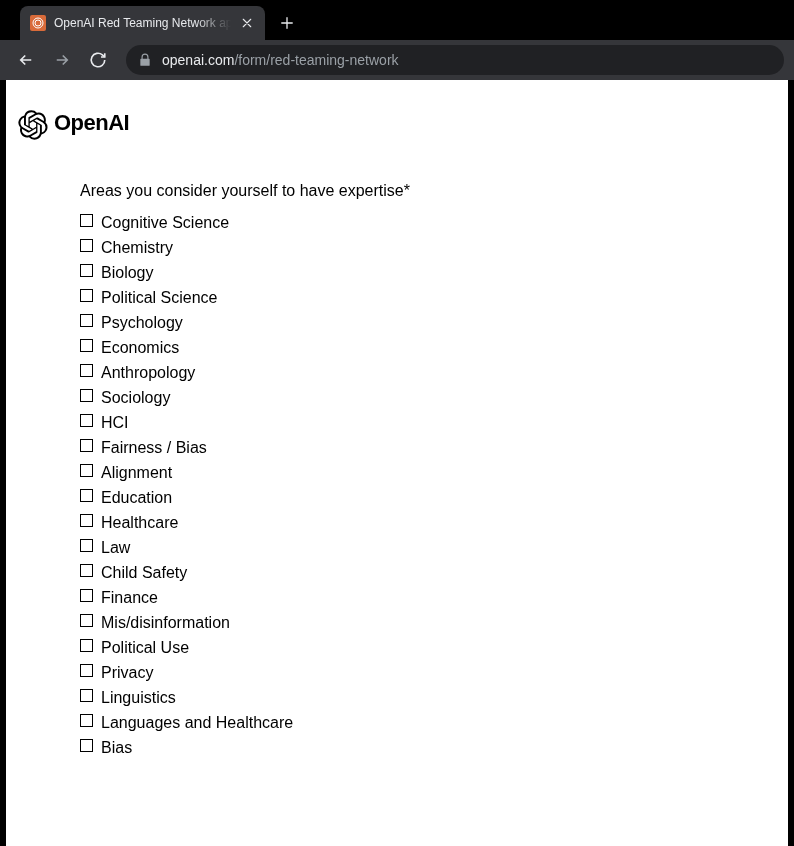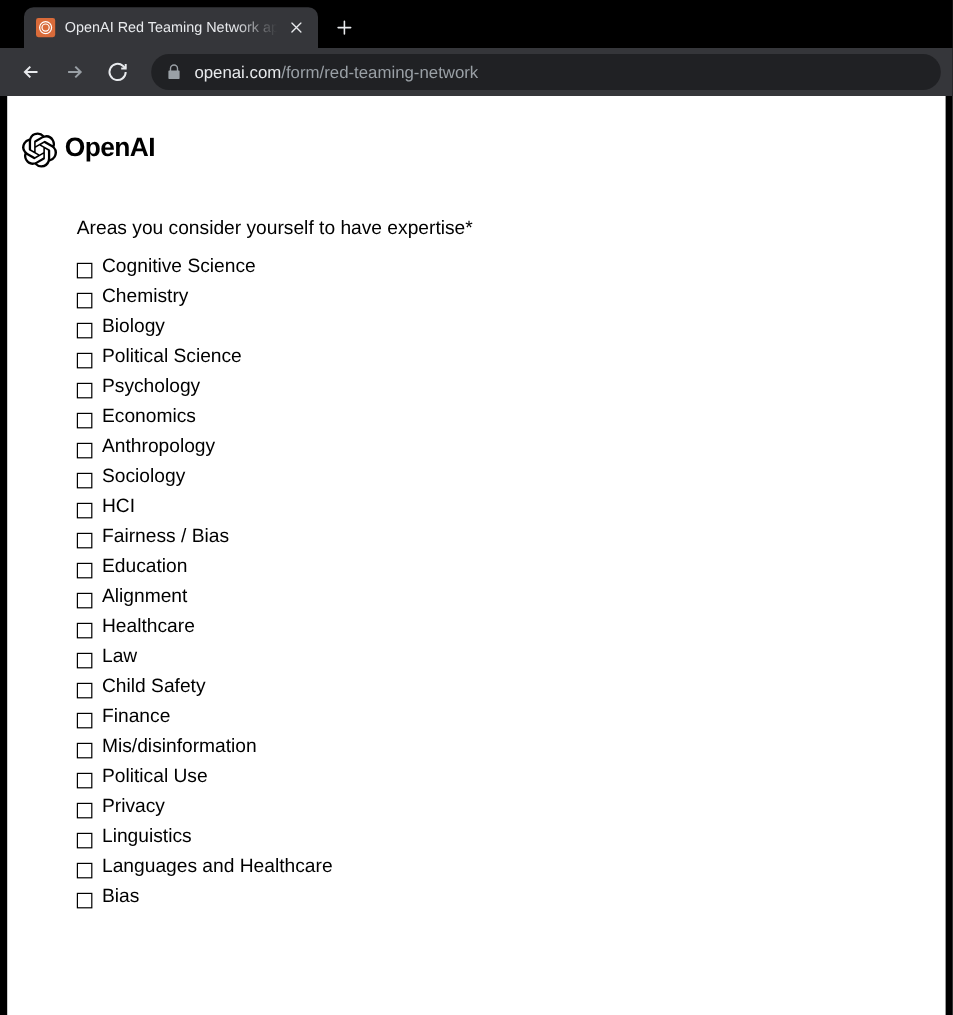--- a/index.html
+++ b/index.html
@@ -149,36 +149,36 @@
       width: 30px;
       height: 30px;
     }
     .openai-text {
       font-size: 22px;
       font-weight: 700;
       color: #000;
       letter-spacing: -0.5px;
     }
     .form-section {
-      padding: 42px 0 0 58px;
+      padding: 42px 0 0 74px;
     }
     .form-label {
       font-size: 16px;
       color: #000;
       margin-bottom: 14px;
       font-weight: 400;
     }
     .checkbox-list {
       display: flex;
       flex-direction: column;
       gap: 7px;
     }
     .checkbox-item {
       display: flex;
-      align-items: flex-end;
+      align-items: flex-start;
       gap: 8px;
     }
     .checkbox {
       width: 13px;
       height: 13px;
       border: 1.5px solid #000;
       background: #fff;
       cursor: pointer;
       flex-shrink: 0;
     }
@@ -289,25 +289,25 @@
         <div class="checkbox-item">
           <div class="checkbox"></div>
           <span class="checkbox-label">HCI</span>
         </div>
         <div class="checkbox-item">
           <div class="checkbox"></div>
           <span class="checkbox-label">Fairness / Bias</span>
         </div>
         <div class="checkbox-item">
           <div class="checkbox"></div>
+          <span class="checkbox-label">Alignment</span>
+        </div>
+        <div class="checkbox-item">
+          <div class="checkbox"></div>
           <span class="checkbox-label">Education</span>
-        </div>
-        <div class="checkbox-item">
-          <div class="checkbox"></div>
-          <span class="checkbox-label">Alignment</span>
         </div>
         <div class="checkbox-item">
           <div class="checkbox"></div>
           <span class="checkbox-label">Healthcare</span>
         </div>
         <div class="checkbox-item">
           <div class="checkbox"></div>
           <span class="checkbox-label">Law</span>
         </div>
         <div class="checkbox-item">

